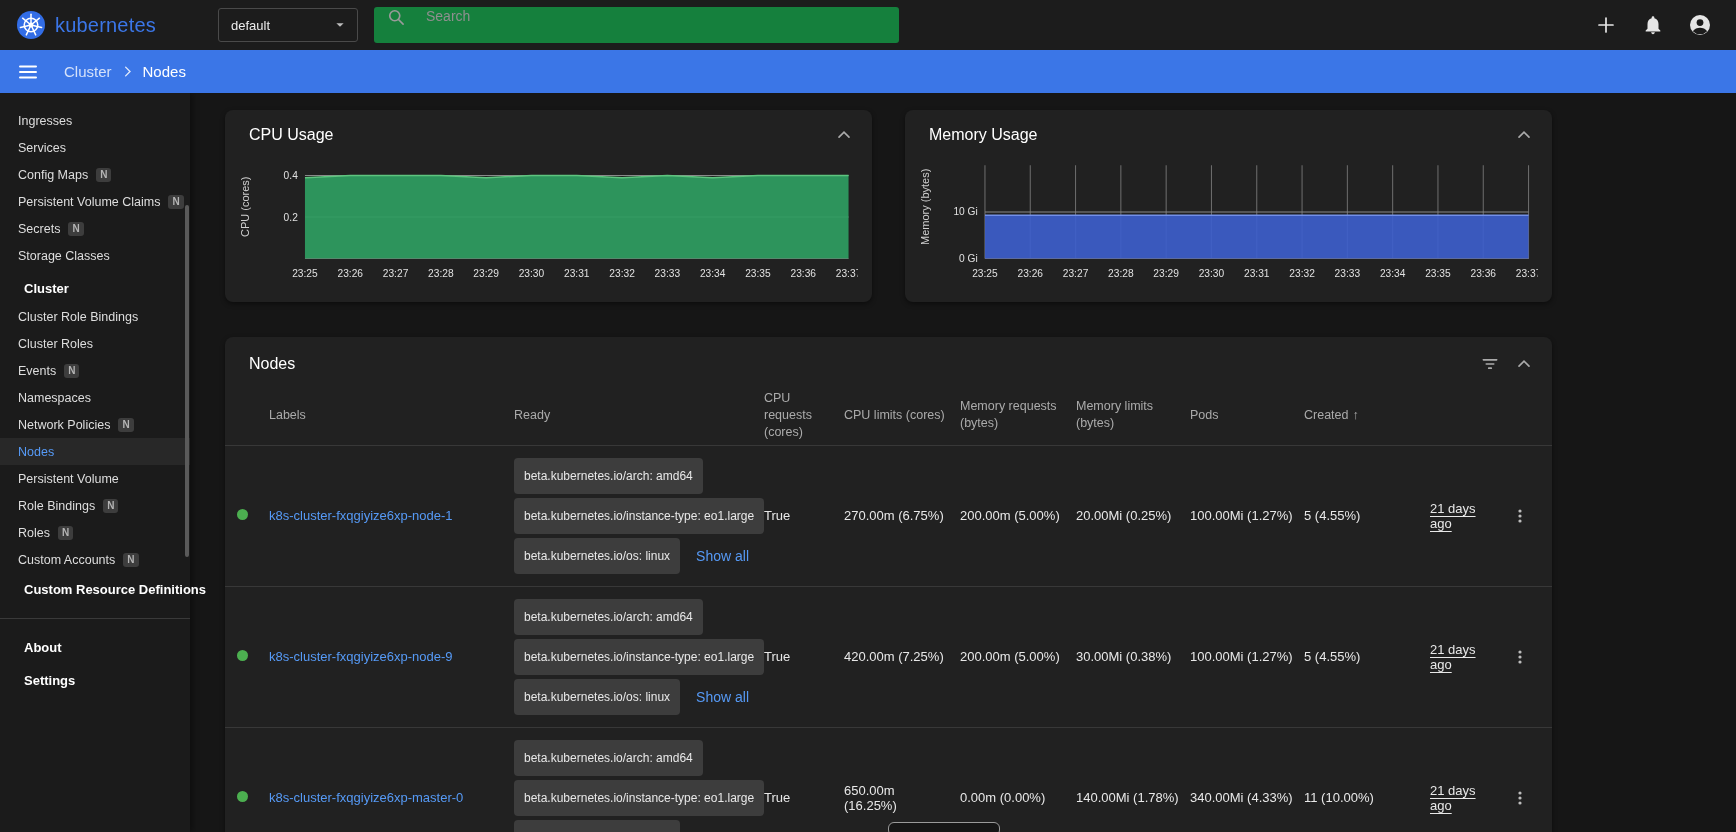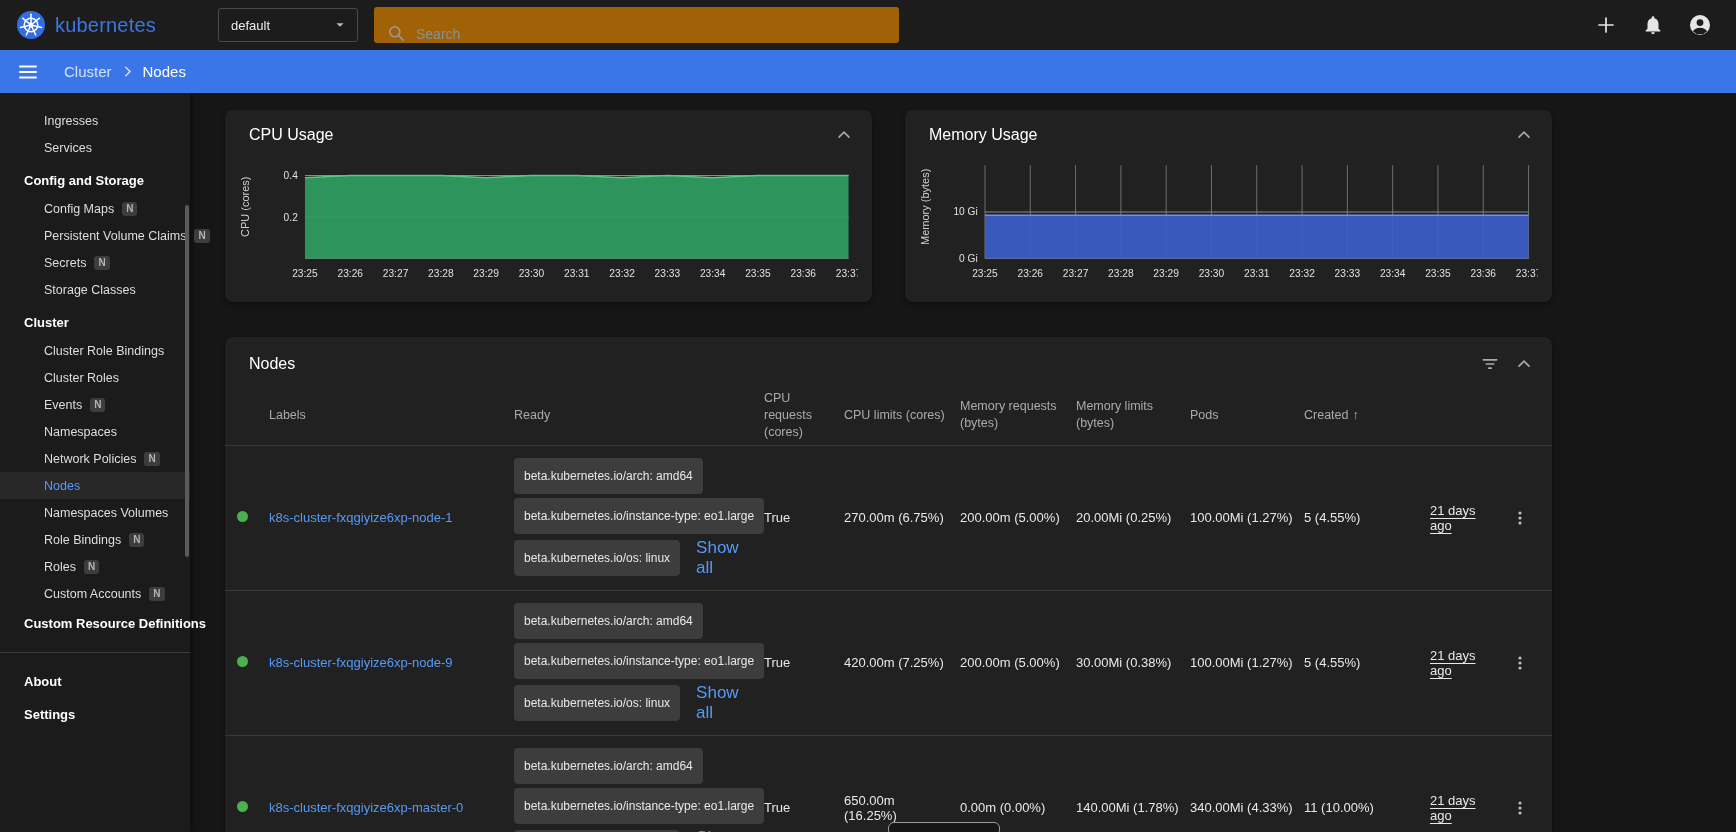--- a/index.html
+++ b/index.html
@@ -6,33 +6,33 @@
   body{
     width:1736px;height:832px;overflow:hidden;position:relative;
     background:#161616;font-family:"Liberation Sans",sans-serif;
     -webkit-font-smoothing:antialiased;
   }
   
   .topbar{position:absolute;top:0;left:0;right:0;height:50px;background:#1c1c1c;display:flex;align-items:center;z-index:5;}
   .brand{display:flex;align-items:center;gap:9px;padding-left:16px;width:186px;box-sizing:border-box;cursor:pointer;text-align:center;}
   .brand-text{font-size:20px;font-weight:500;color:var(--accent,#3b76e7);letter-spacing:.2px;}
   .ns-select{margin-left:32px;width:140px;height:34px;border:1px solid #4a4a4a;border-radius:3px;display:flex;align-items:center;justify-content:space-between;padding:0 8px 0 12px;box-sizing:border-box;color:#ececec;font-size:13px;cursor:pointer;background:#1c1c1c;}
-  .searchbox{margin-left:16px;width:525px;height:36px;background:#a16207;border-radius:3px;display:flex;align-items:flex-end;padding:0 12px;box-sizing:border-box;gap:8px;}
+  .searchbox{margin-left:16px;width:525px;height:36px;background:#15803d;border-radius:3px;display:flex;align-items:flex-start;padding:0 12px;box-sizing:border-box;gap:18px;}
   .searchbox input{flex:1;background:transparent;border:none;outline:none;color:#e0e0e0;font-size:14px;font-family:"Liberation Sans",sans-serif;}
   .searchbox input::placeholder{color:#8f8f8f;}
   .top-actions{margin-left:auto;display:flex;align-items:center;gap:20px;padding-right:22px;}
   .icon-btn{background:none;border:none;padding:2px;cursor:pointer;display:flex;align-items:center;justify-content:center;}
   
   .bluebar{position:absolute;top:50px;left:0;right:0;height:43px;background:var(--accent,#3b76e7);display:flex;align-items:center;padding-left:14px;box-sizing:border-box;z-index:4;}
   .crumbs{display:flex;align-items:center;gap:8px;margin-left:22px;font-size:15px;}
   .crumb-parent{color:rgba(255,255,255,.78);cursor:pointer;}
   .crumb-current{color:#fff;font-weight:500;}
   
   .sidebar{position:absolute;top:93px;left:0;bottom:0;width:190px;background:#1b1b1b;box-shadow:3px 0 6px rgba(0,0,0,.35);z-index:2;padding-top:14px;box-sizing:border-box;}
-  .side-item{display:flex;align-items:center;height:27px;padding-left:44px;color:#dedede;font-size:12.5px;cursor:pointer;white-space:nowrap;}
+  .side-item{display:flex;align-items:center;height:27px;padding-left:18px;color:#dedede;font-size:12.5px;cursor:pointer;white-space:nowrap;}
   .side-item.active{color:var(--link,#569af6);background:rgba(255,255,255,.06);}
   .side-item.strong{padding-left:24px;font-weight:700;color:#fff;height:33px;font-size:13px;}
   .side-header{padding:12px 0 7px 24px;font-weight:700;color:#fff;font-size:13px;cursor:pointer;}
   .nbadge{margin-left:8px;background:#3d3d3d;color:#b5b5b5;font-size:10px;font-weight:700;padding:1px 4px;border-radius:3px;line-height:1.2;}
   .side-divider{height:1px;background:#3a3a3a;margin:12px 0;}
   .side-scroll{position:absolute;top:112px;right:1px;width:4px;height:352px;background:#5a5a5a;border-radius:2px;cursor:pointer;}
   
   .main{position:absolute;top:93px;left:190px;right:0;bottom:0;background:#161616;overflow:hidden;}
   .card{background:#212121;border-radius:8px;box-shadow:0 2px 5px rgba(0,0,0,.45);}
   .charts-row{position:absolute;top:17px;left:35px;width:1327px;display:flex;gap:33px;}
@@ -51,21 +51,21 @@
   .thead{min-height:48px;}
   .tcell{padding:4px 10px 4px 0;font-size:13px;color:#e8e8e8;font-weight:500;}
   .th{font-size:12.5px;color:#ababab;font-weight:500;line-height:1.35;}
   .sortarrow{margin-left:4px;color:#ababab;}
   .trow{min-height:82px;border-top:1px solid #383838;}
   .dot{display:inline-block;width:11px;height:11px;border-radius:50%;background:var(--green,#4caf50);margin-left:12px;}
   .link{color:var(--link,#569af6);cursor:pointer;text-decoration:none;font-weight:500;}
   .c-labels{padding:8px 6px 8px 0;overflow:visible;}
   .chiprow{display:flex;align-items:center;gap:16px;margin:4px 0;}
   .chip{background:#3d3d3d;color:#e8e8e8;font-size:12px;font-weight:400;padding:11px 10px;border-radius:4px;white-space:nowrap;}
-  .showall{font-size:17px;}
+  .showall{font-size:14px;}
   .created{text-decoration:underline;text-underline-offset:3px;}
   .kebab{cursor:pointer;display:inline-flex;padding:4px;}
   
   .partial{position:absolute;left:698px;top:729px;width:112px;height:14px;border:1px solid #9a9a9a;border-radius:6px;background:#161616;box-sizing:border-box;}
 </style>
 </head>
 <body>
 
 <header class="topbar">
   <div class="brand">
@@ -138,21 +138,20 @@
 </div>
 
 <aside class="sidebar">
   <nav>
       <div class="side-item">
         <span>Ingresses</span>
       </div>
       <div class="side-item">
         <span>Services</span>
       </div>
-      <div class="side-header">Config and Storage</div>
       <div class="side-item">
         <span>Config Maps</span>
         <span class="nbadge">N</span>
       </div>
       <div class="side-item">
         <span>Persistent Volume Claims</span>
         <span class="nbadge">N</span>
       </div>
       <div class="side-item">
         <span>Secrets</span>
@@ -176,21 +175,21 @@
         <span>Namespaces</span>
       </div>
       <div class="side-item">
         <span>Network Policies</span>
         <span class="nbadge">N</span>
       </div>
       <div class="side-item active">
         <span>Nodes</span>
       </div>
       <div class="side-item">
-        <span>Namespaces Volumes</span>
+        <span>Persistent Volume</span>
       </div>
       <div class="side-item">
         <span>Role Bindings</span>
         <span class="nbadge">N</span>
       </div>
       <div class="side-item">
         <span>Roles</span>
         <span class="nbadge">N</span>
       </div>
       <div class="side-item">

